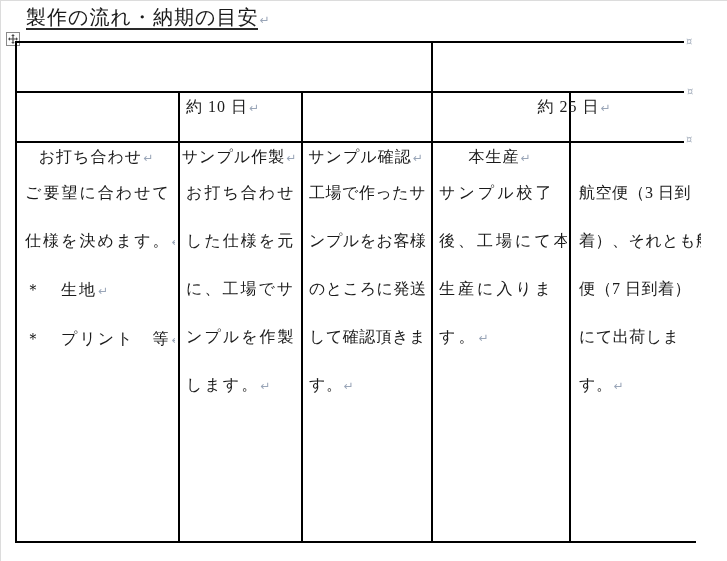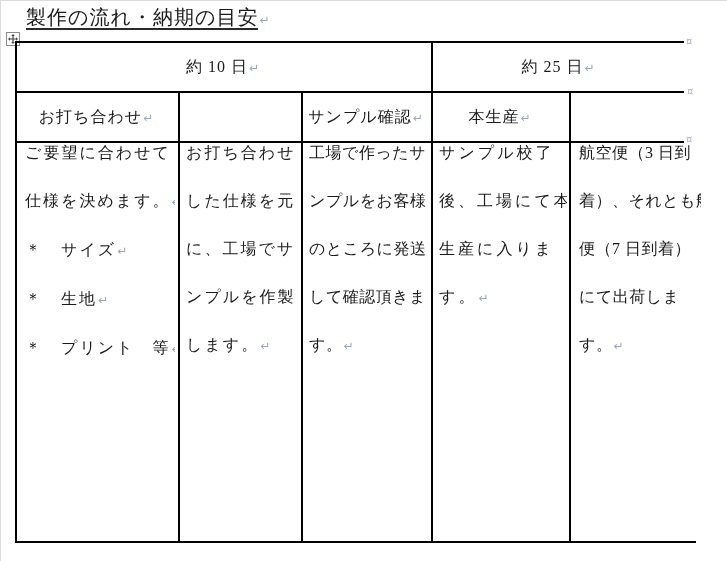--- a/index.html
+++ b/index.html
@@ -17,21 +17,21 @@
 
   
   .handle{position:absolute;left:5px;top:31px;width:14px;height:14px;border:1px solid #8a8a8a;
           background:#fdfdfd;box-sizing:border-box;display:flex;align-items:center;justify-content:center;}
 
   
   .hl,.vl{position:absolute;background:#000;}
   .hl{height:2px;} .vl{width:2px;}
 
   
-  .cell{position:absolute;box-sizing:border-box;}
+  .cell{position:absolute;box-sizing:border-box;margin-top:40px;}
   .dur,.hdr{height:48px;line-height:48px;text-align:center;font-size:16px;letter-spacing:1px;white-space:nowrap;}
   .bodycell{top:128px;height:396px;font-size:16px;line-height:48px;overflow:hidden;}
   .para{white-space:pre;}
   .c1{letter-spacing:2px;}
   .c2{letter-spacing:2px;}
   .c3{letter-spacing:0.5px;}
   .c4{letter-spacing:3px;}
   .c5{letter-spacing:0.5px;}
 </style>
 </head>
@@ -61,38 +61,40 @@
   <div class="vl" style="left:430px;top:40px;height:502px;"></div>
   <div class="vl" style="left:568px;top:90px;height:452px;"></div>
 
   <div class="rowend" style="left:685px;top:35px;">¤</div>
   <div class="rowend" style="left:686px;top:85px;">¤</div>
   <div class="rowend" style="left:685px;top:133px;">¤</div>
 
   <div class="cell dur" style="left:16px;top:42px;width:412px;">
     <span>約 10 日</span><span class="pmark">↵</span>
   </div>
-  <div class="cell dur" style="left:432px;top:42px;width:251px;">
+  <div class="cell dur" style="left:448px;top:42px;width:251px;">
     <span>約 25 日</span><span class="pmark">↵</span>
   </div>
 
   <div class="cell hdr" style="left:16px;top:92px;width:159px;">
     <span>お打ち合わせ</span><span class="pmark">↵</span>
+  </div>
+  <div class="cell hdr" style="left:179px;top:92px;width:119px;">
+    <span>サンプル作製</span><span class="pmark">↵</span>
   </div>
   <div class="cell hdr" style="left:302px;top:92px;width:126px;">
     <span>サンプル確認</span><span class="pmark">↵</span>
   </div>
   <div class="cell hdr" style="left:432px;top:92px;width:134px;">
     <span>本生産</span><span class="pmark">↵</span>
   </div>
 
   <div class="cell bodycell c1" style="left:24px;width:150px;">
     <div class="para"><span>ご要望に合わせて
 仕様を決めます。</span><span class="pmark">↵</span></div>
-    <div class="para"><span>＊　サイズ</span><span class="pmark">↵</span></div>
     <div class="para"><span>＊　生地</span><span class="pmark">↵</span></div>
     <div class="para"><span>＊　プリント　等</span><span class="pmark">↵</span></div>
   </div>
 
   <div class="cell bodycell c2" style="left:185px;width:112px;">
     <div class="para"><span>お打ち合わせ
 した仕様を元
 に、工場でサ
 ンプルを作製
 します。</span><span class="pmark">↵</span></div>

